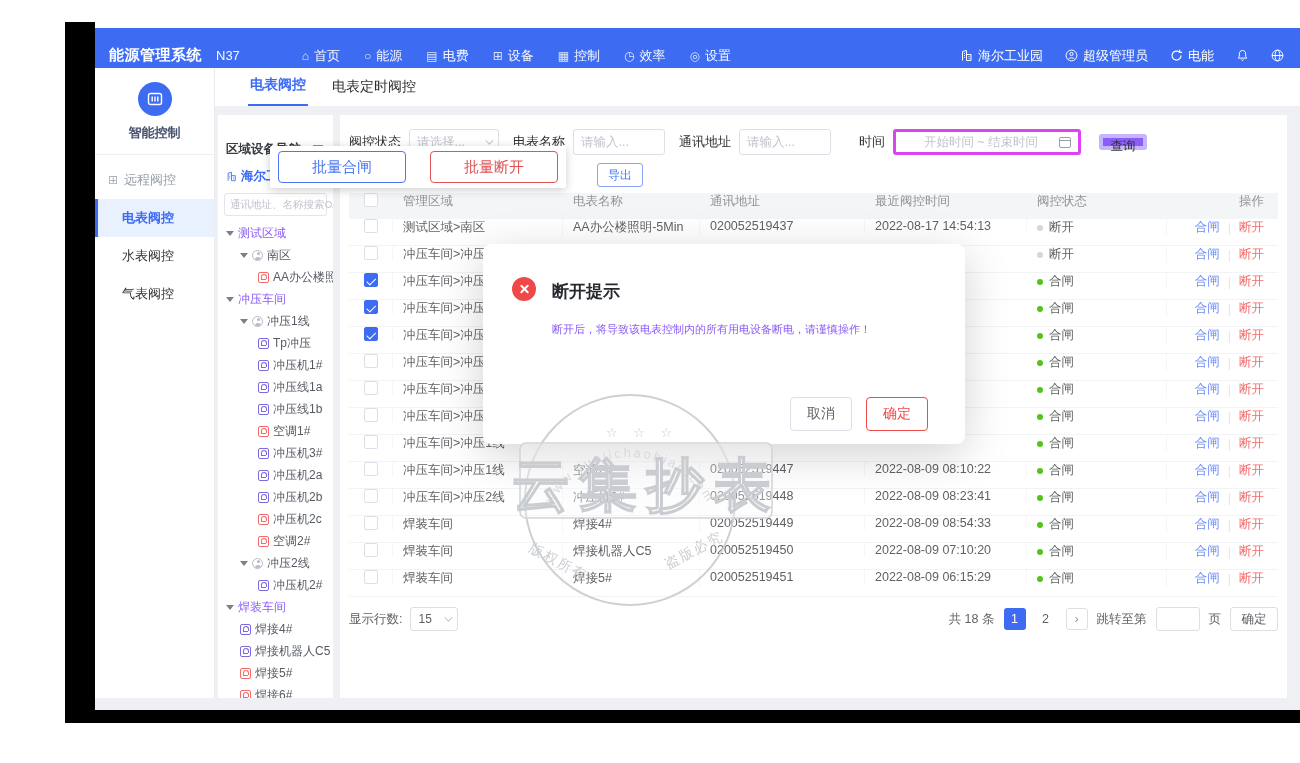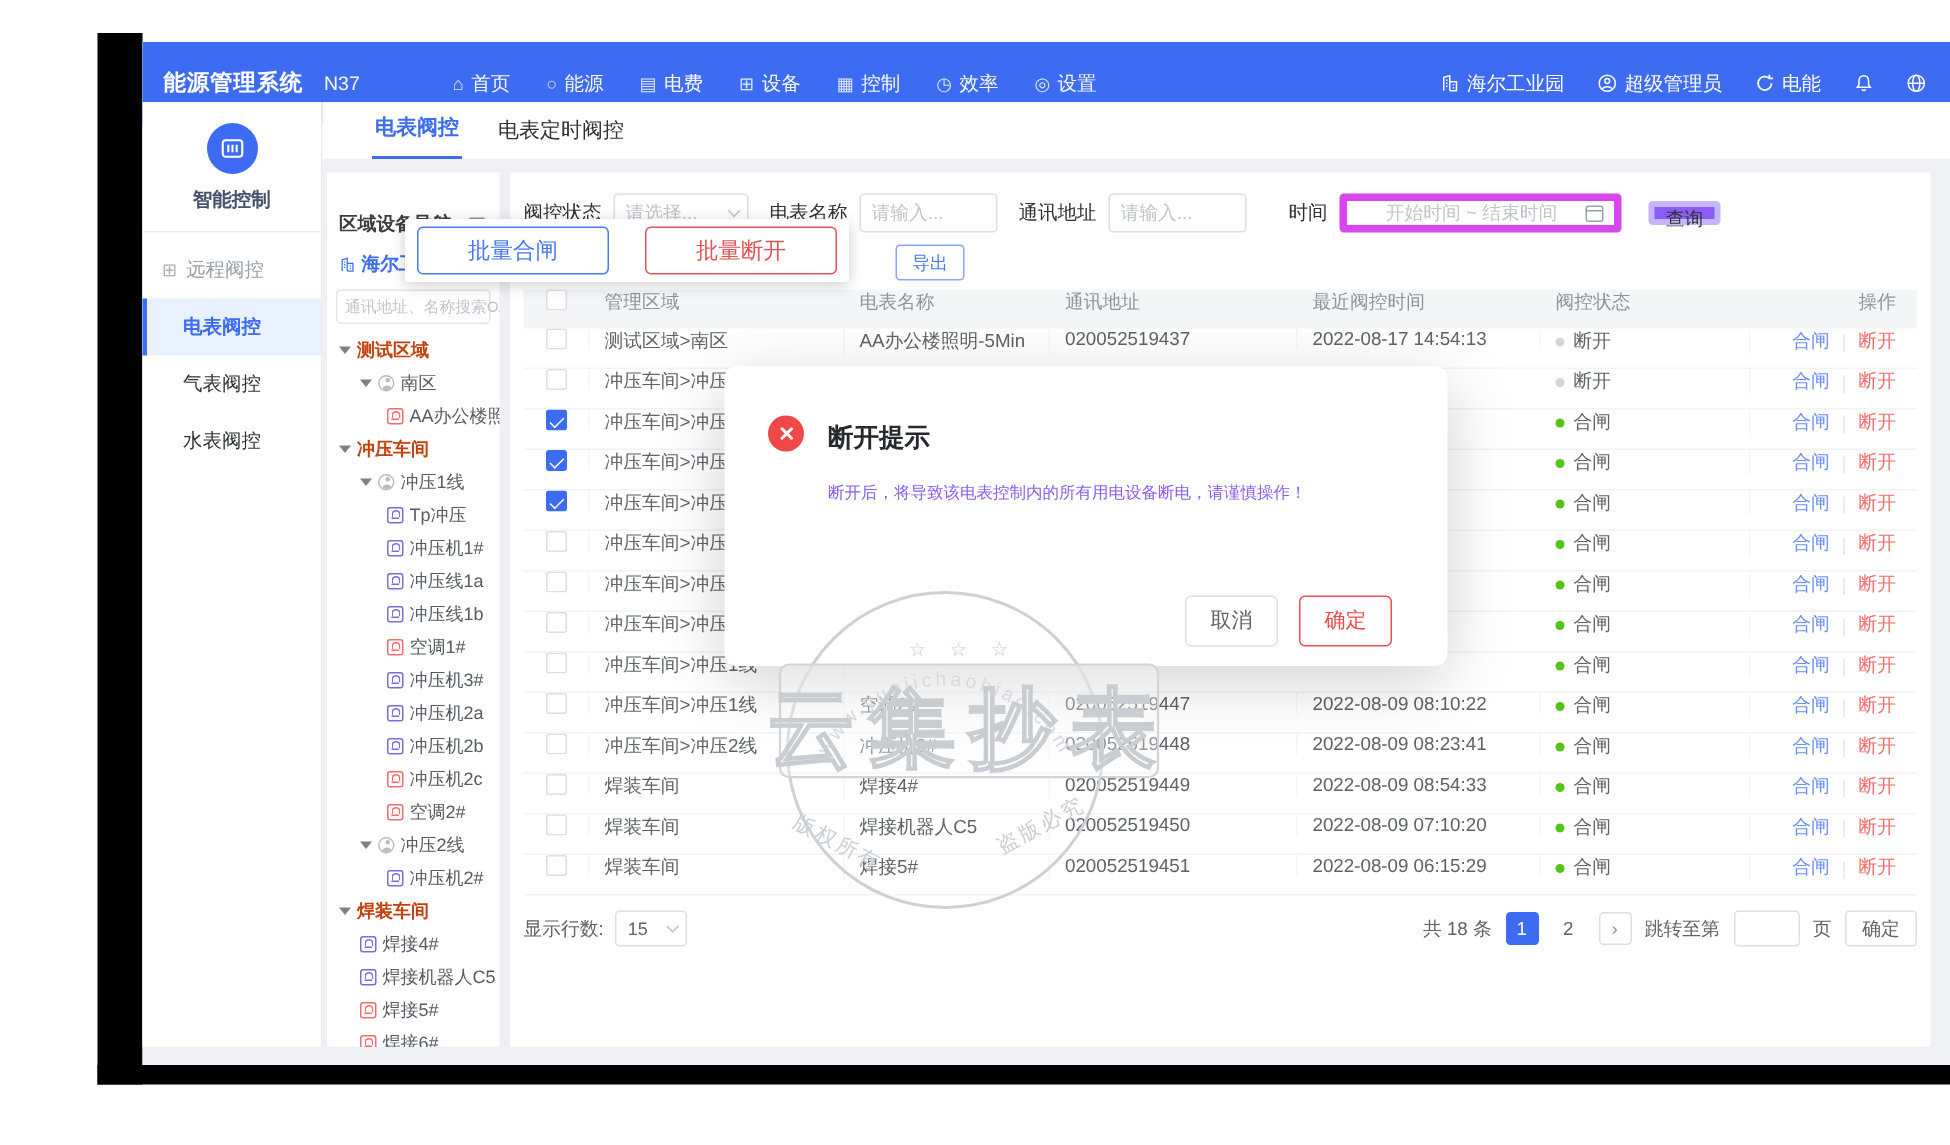--- a/index.html
+++ b/index.html
@@ -64,21 +64,21 @@
     font-size:12.5px; font-weight:bold; cursor:pointer; }
   .tree-search { margin:3px 6px 6px; height:23px; border:1px solid #e3e5e9; border-radius:3px;
     display:flex; align-items:center; justify-content:space-between; padding:0 5px; }
   .tree-search .ph { color:#c0c4cc; font-size:10.5px; white-space:nowrap; }
   .mag { width:7px; height:7px; border:1px solid #b9bec8; border-radius:50%; position:relative; flex-shrink:0; }
   .mag::after { content:""; position:absolute; left:6px; top:6px; width:4px; height:1px;
     background:#b9bec8; transform:rotate(45deg); }
   .tree-list { }
   .tree-node { height:22px; display:flex; align-items:center; gap:4px; font-size:12px;
     color:#565b63; white-space:nowrap; cursor:pointer; }
-  .tree-node.lv0 { padding-left:8px; color:#c2410c;font-weight:bold; }
+  .tree-node.lv0 { padding-left:8px; color:#8b5cf6; }
   .tree-node.lv1 { padding-left:22px; }
   .tree-node.lv2 { padding-left:40px; }
   .caret { width:0; height:0; border-left:4px solid transparent; border-right:4px solid transparent;
     border-top:5px solid #7c8087; flex-shrink:0; }
   .p-ic { width:11px; height:11px; border-radius:50%; border:1px solid #b6bcc6; position:relative;
     overflow:hidden; flex-shrink:0; }
   .p-ic::before { content:""; position:absolute; top:1.5px; left:3.5px; width:3px; height:3px;
     border-radius:50%; background:#b6bcc6; }
   .p-ic::after { content:""; position:absolute; top:6px; left:1.5px; width:6px; height:5px;
     border-radius:50% 50% 0 0; background:#b6bcc6; }
@@ -97,21 +97,21 @@
   .select { height:26px; border:1px solid #dcdfe6; border-radius:3px; background:#fff;
     display:flex; align-items:center; justify-content:space-between; padding:0 7px; cursor:pointer; margin-left:8px; }
   .select .ph { color:#c0c4cc; font-size:12.5px; }
   .select.w90 { width:90px; }
   .chev { width:6px; height:6px; border-right:1.5px solid #c0c4cc; border-bottom:1.5px solid #c0c4cc;
     transform:rotate(45deg) translateY(-2px); }
   .fin { width:92px; height:26px; border:1px solid #dcdfe6; border-radius:3px; margin-left:8px;
     padding:0 7px; font-size:12.5px; color:#606266; outline:none;
     font-family:"Liberation Sans","DejaVu Sans",sans-serif; }
   .fin::placeholder { color:#c0c4cc; }
-  .datein { width:188px; height:26px; border:5px solid #d946ef; border-radius:3px; margin-left:8px;
+  .datein { width:188px; height:26px; border:3px solid #d946ef; border-radius:3px; margin-left:8px;
     display:flex; align-items:center; padding:0 7px; cursor:pointer; }
   .datein .ph { color:#c0c4cc; font-size:12.5px; flex:1; text-align:center; }
   .cal { width:12px; height:11px; border:1px solid #9aa0a8; border-radius:2px; position:relative; }
   .cal::before { content:""; position:absolute; top:2px; left:0; right:0; height:1px; background:#9aa0a8; }
   .btn-query { margin-left:18px; width:48px; height:16px; border:4px solid #c4b5fd; border-radius:3px;
     background:#8b5cf6; color:#303133; font-size:12.5px; cursor:pointer;
     font-family:"Liberation Sans","DejaVu Sans",sans-serif; }
   .toolbar { margin-top:8px; height:24px; display:flex; align-items:center; padding-left:146px; }
   .btn-sm { height:24px; padding:0 10px; background:#fff; border:1px solid #8ba3f5; border-radius:3px;
     color:#4a78f5; font-size:12px; cursor:pointer; font-family:"Liberation Sans","DejaVu Sans",sans-serif; }
@@ -284,24 +284,24 @@
     </div>
     <div class="side-menu">
         <div class="side-item parent">
           <span class="side-glyph">⊞</span>
           <span>远程阀控</span>
         </div>
         <div class="side-item active">
           <span>电表阀控</span>
         </div>
         <div class="side-item normal">
+          <span>水表阀控</span>
+        </div>
+        <div class="side-item normal">
           <span>气表阀控</span>
-        </div>
-        <div class="side-item normal">
-          <span>水表阀控</span>
         </div>
       </div>
   </aside>
 
   <main class="main">
     <div class="tabbar">
         <div class="tab active">电表阀控</div>
         <div class="tab">电表定时阀控</div>
       </div>
 

